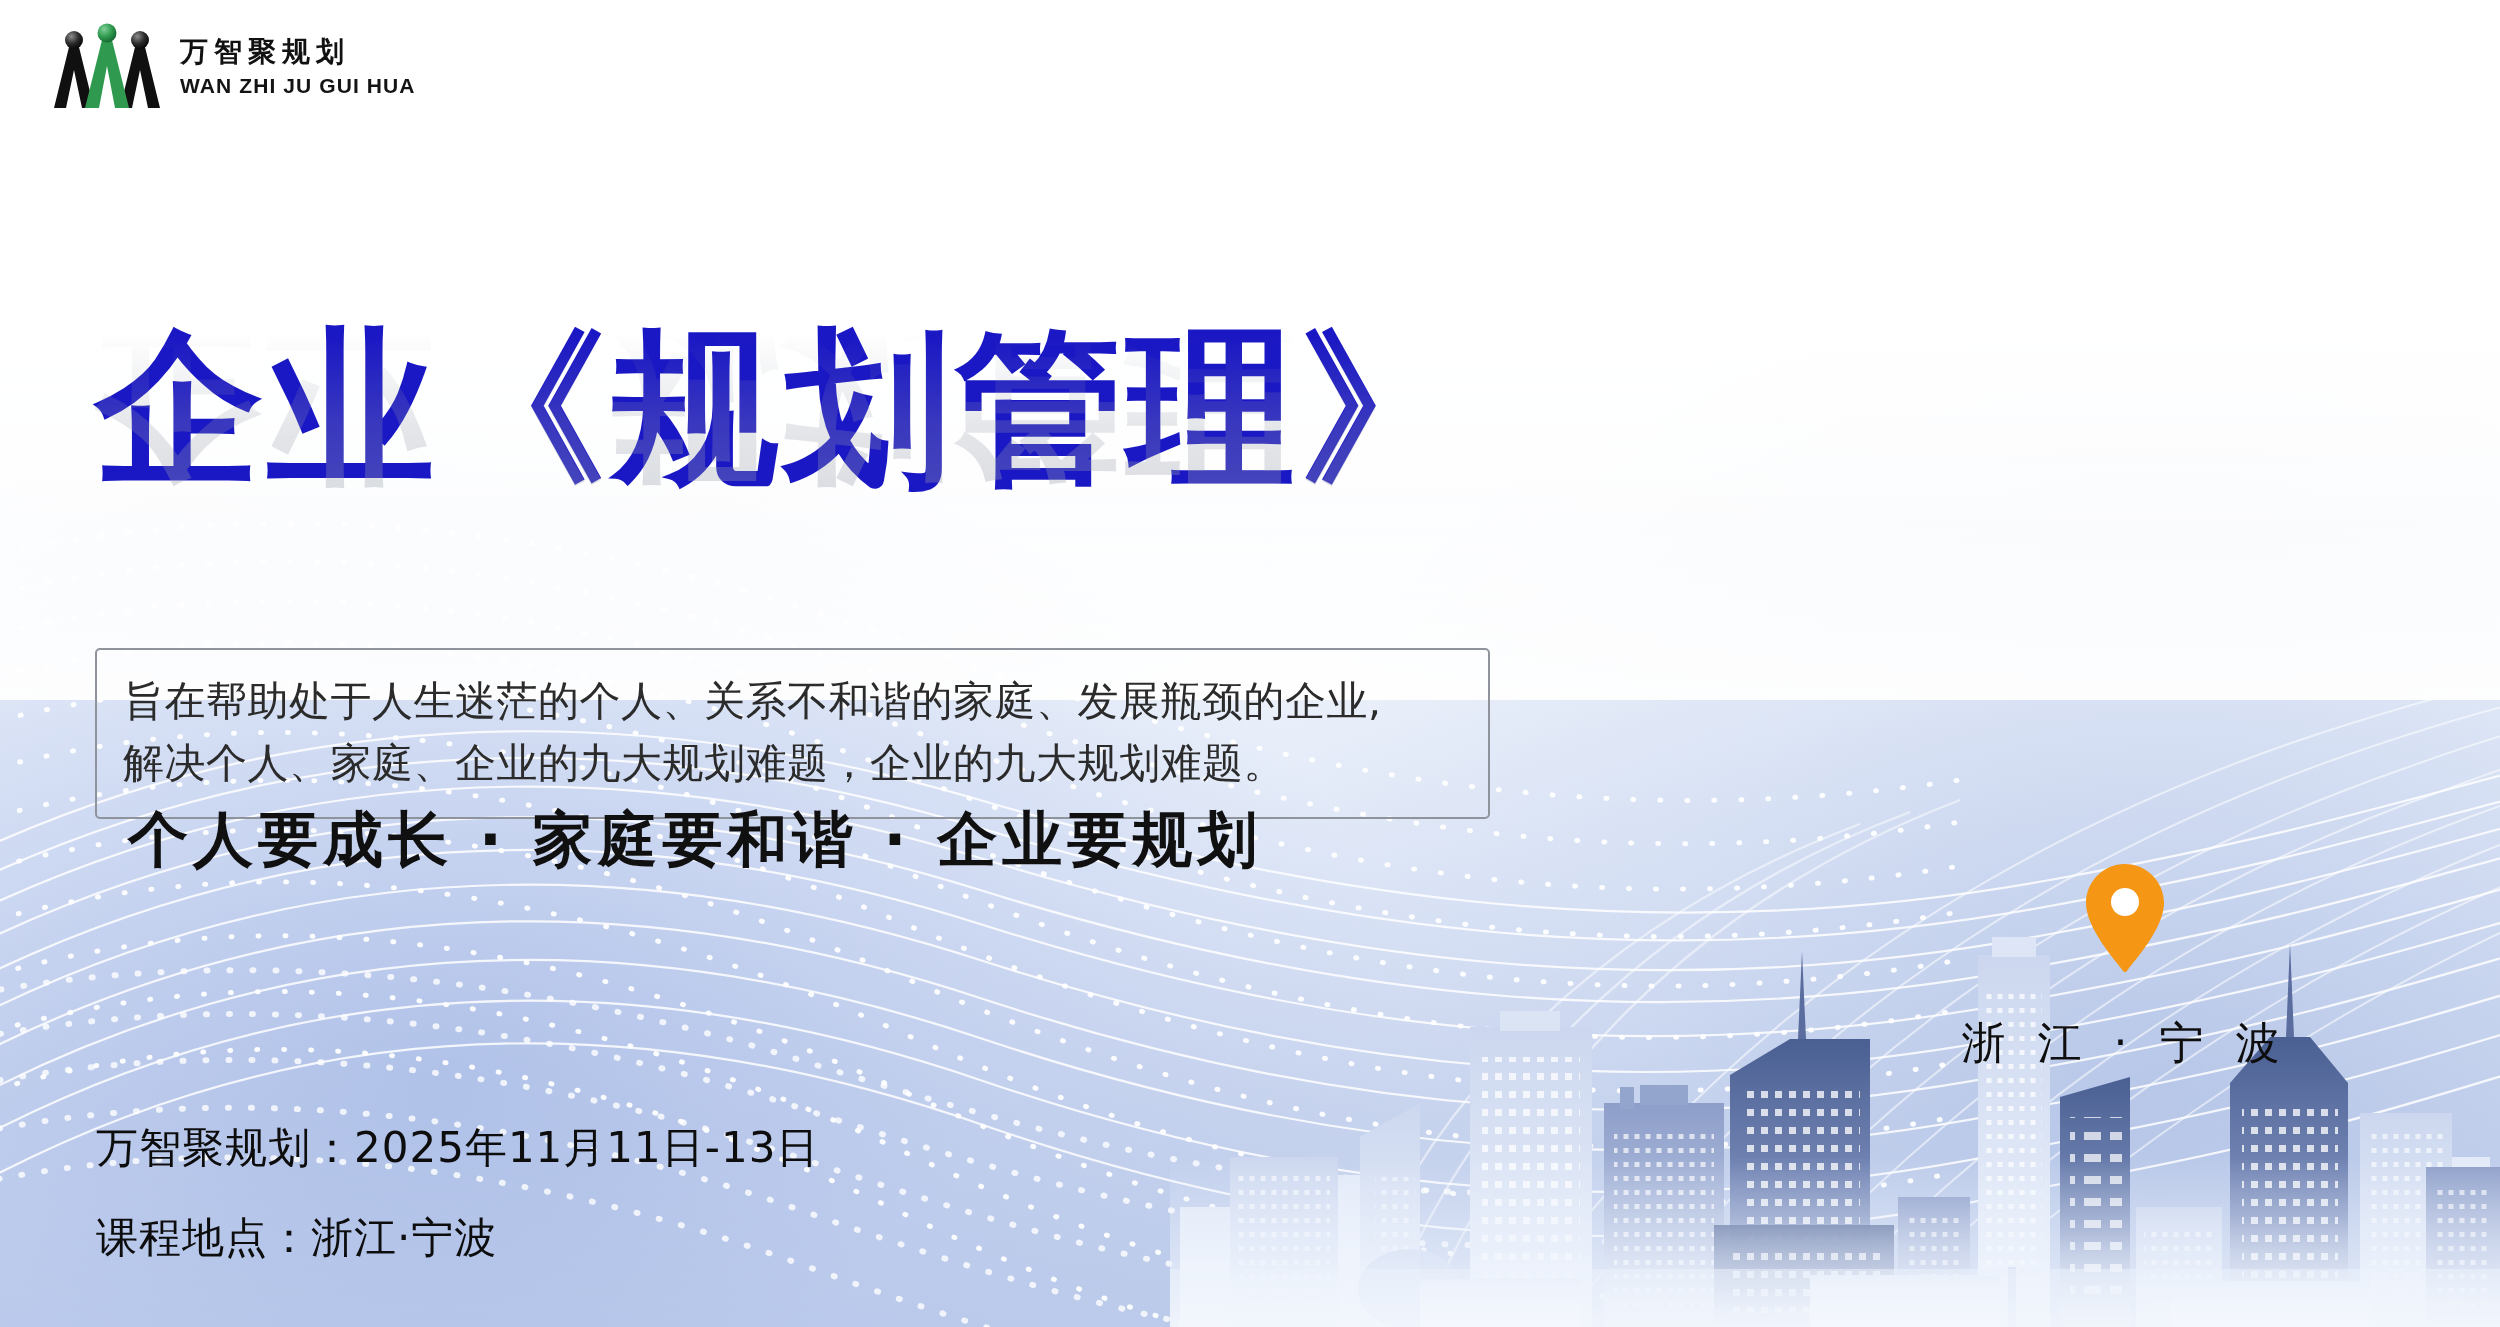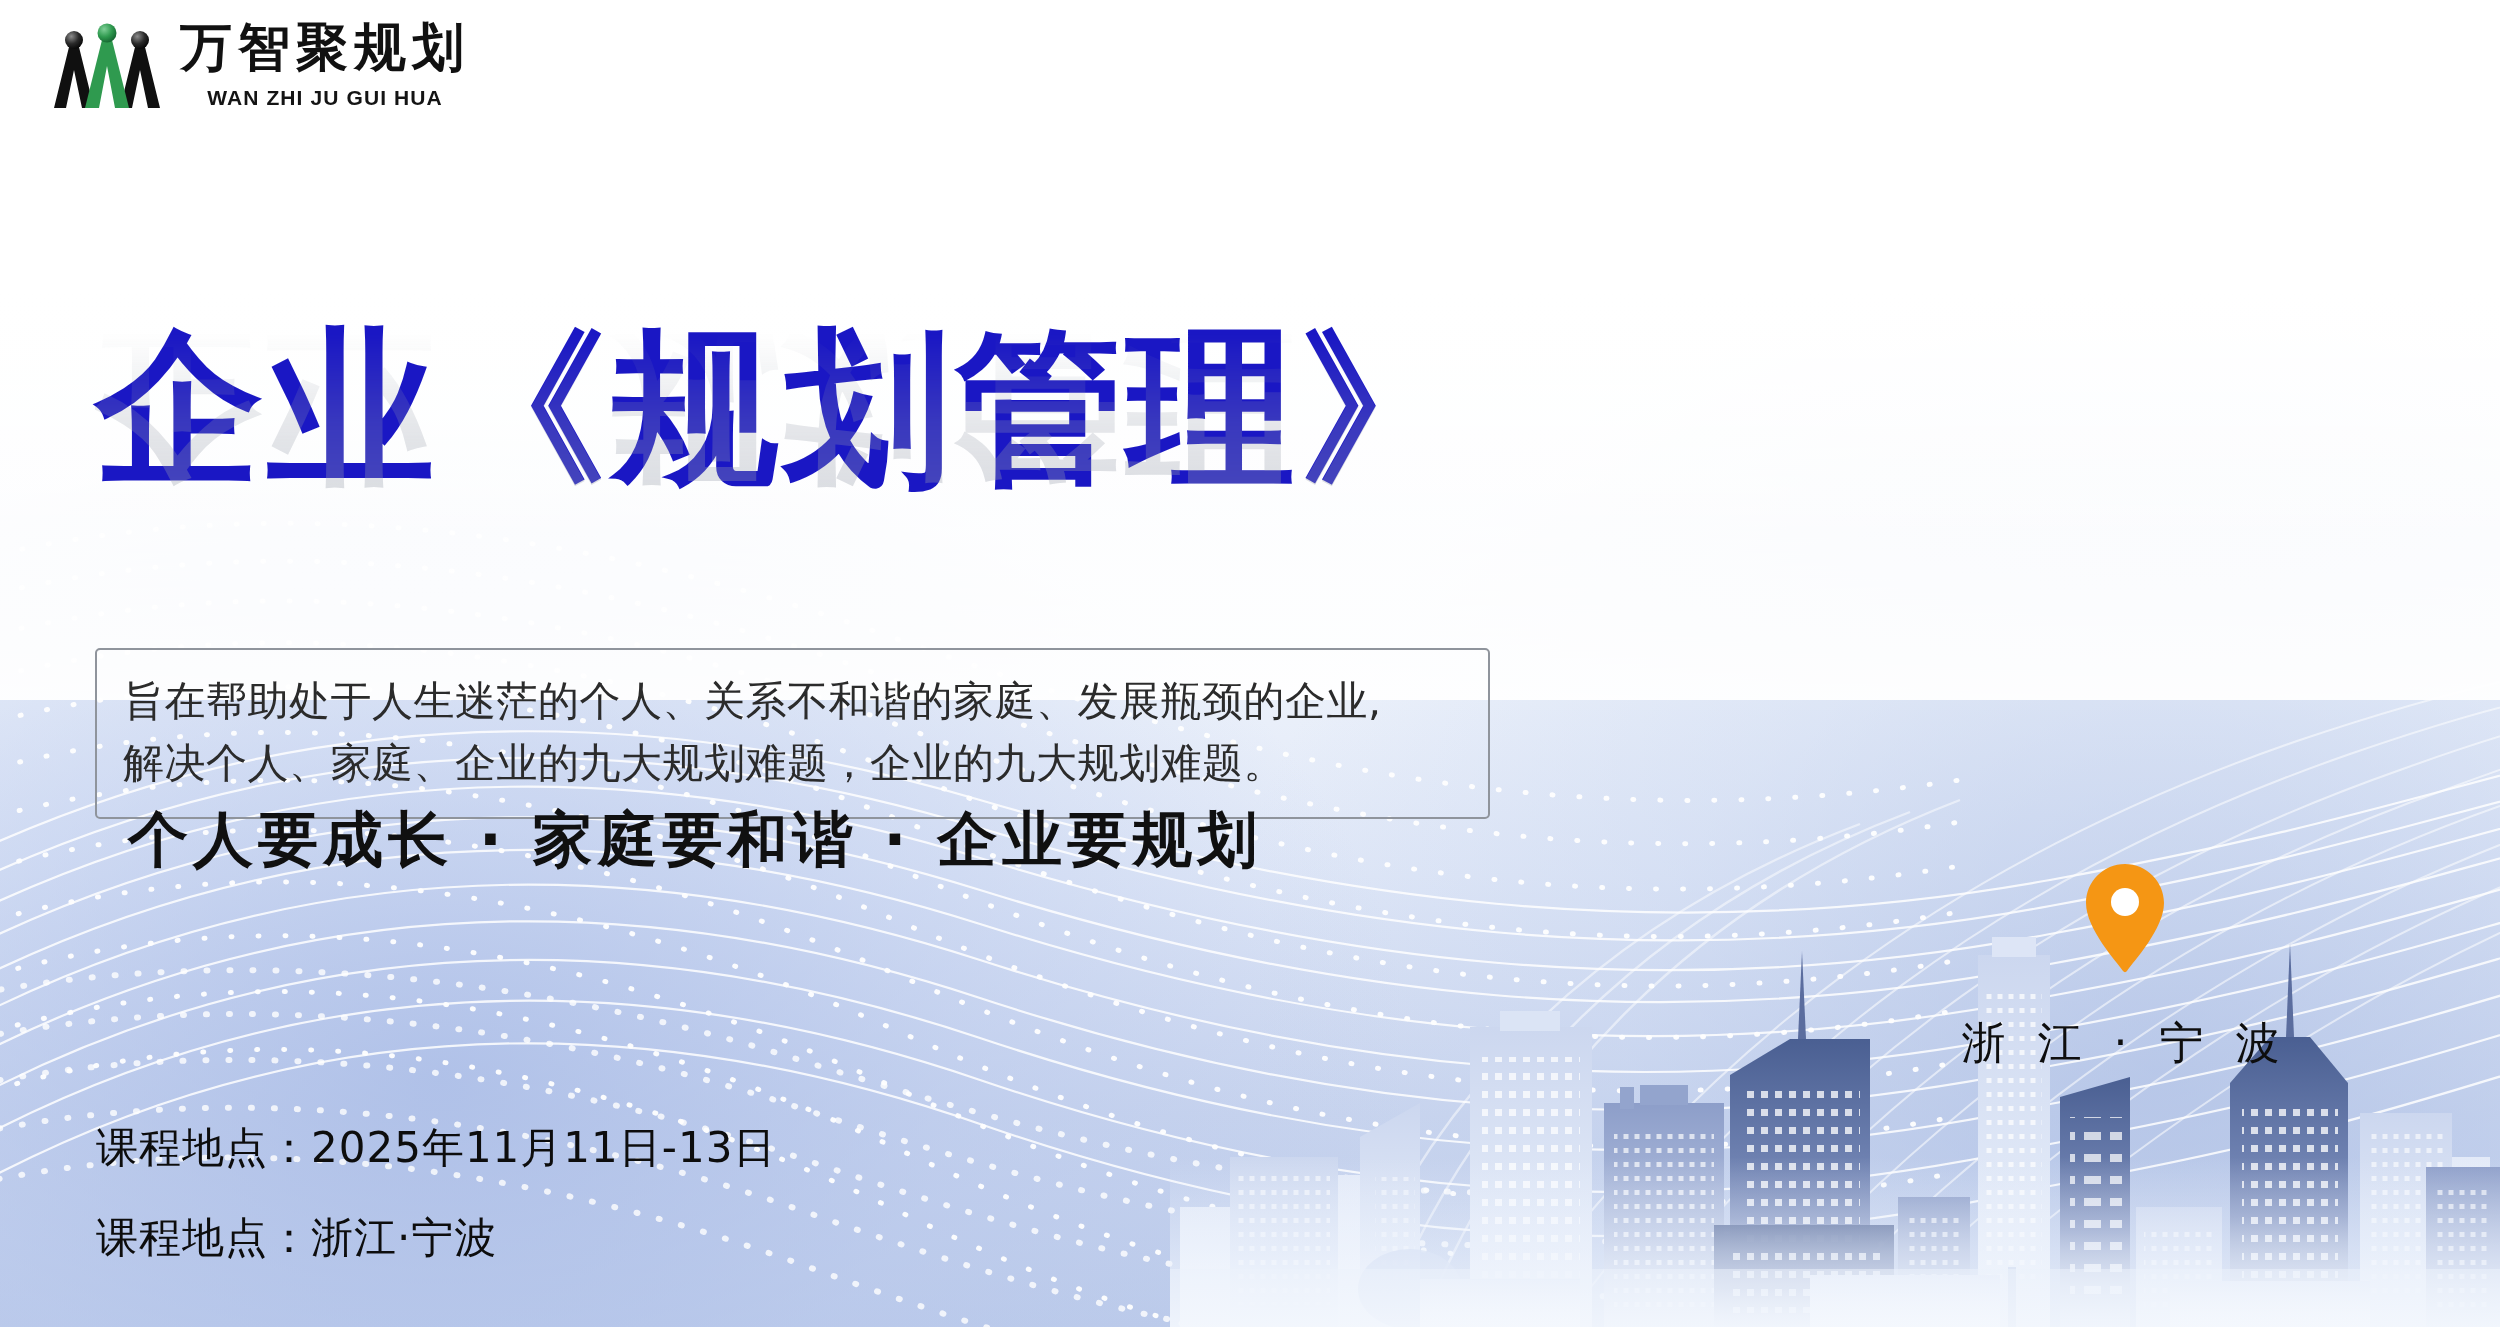--- a/index.html
+++ b/index.html
@@ -37,22 +37,22 @@
     position:absolute;right:0;bottom:0;width:1330px;height:170px;
     background:linear-gradient(180deg, rgba(255,255,255,0) 0%, rgba(236,242,252,.55) 55%, rgba(243,247,253,.85) 100%);
     pointer-events:none;
   }
 
   
   .logo{position:absolute;left:48px;top:22px;display:flex;align-items:center;gap:14px;}
   .logo-mark{width:118px;height:90px;display:block;}
   .logo-text{display:flex;flex-direction:column;justify-content:center;line-height:1;}
   .logo-cn{
-    font-family:Liberation Mono, monospace;
-    font-size:52px;font-weight:700;color:#111;letter-spacing:6px;
+    font-family:Liberation Sans, sans-serif;
+    font-size:28px;font-weight:700;color:#111;letter-spacing:6px;
     white-space:nowrap;
   }
   .logo-en{
     font-family:"Liberation Sans","DejaVu Sans",sans-serif;
     font-size:21px;font-weight:700;color:#141414;letter-spacing:1.1px;
     margin-top:9px;white-space:nowrap;text-align:center;
   }
 
   
   .title-wrap{position:absolute;left:95px;top:323px;width:1560px;}
@@ -352,17 +352,17 @@
 
   <div class="location">
     <svg class="pin" width="82" height="112" viewBox="0 0 82 112">
       <path d="M41 2 C19.5 2 2 19.5 2 41 C2 67 33 100 39 109 C40 110.5 42 110.5 43 109 C49 100 80 67 80 41 C80 19.5 62.5 2 41 2 Z" fill="#f59614"></path>
       <circle cx="41" cy="40" r="14" fill="#ffffff"></circle>
     </svg>
     <div class="location-label">浙 江 · 宁 波</div>
   </div>
 
   <div class="info">
-    <div class="info-line">课程地点：2025年11月11日-13日</div>
+    <div class="info-line">万智聚规划：2025年11月11日-13日</div>
     <div class="info-line">课程地点：浙江·宁波</div>
   </div>
 
 </div>
 
 </body></html>

